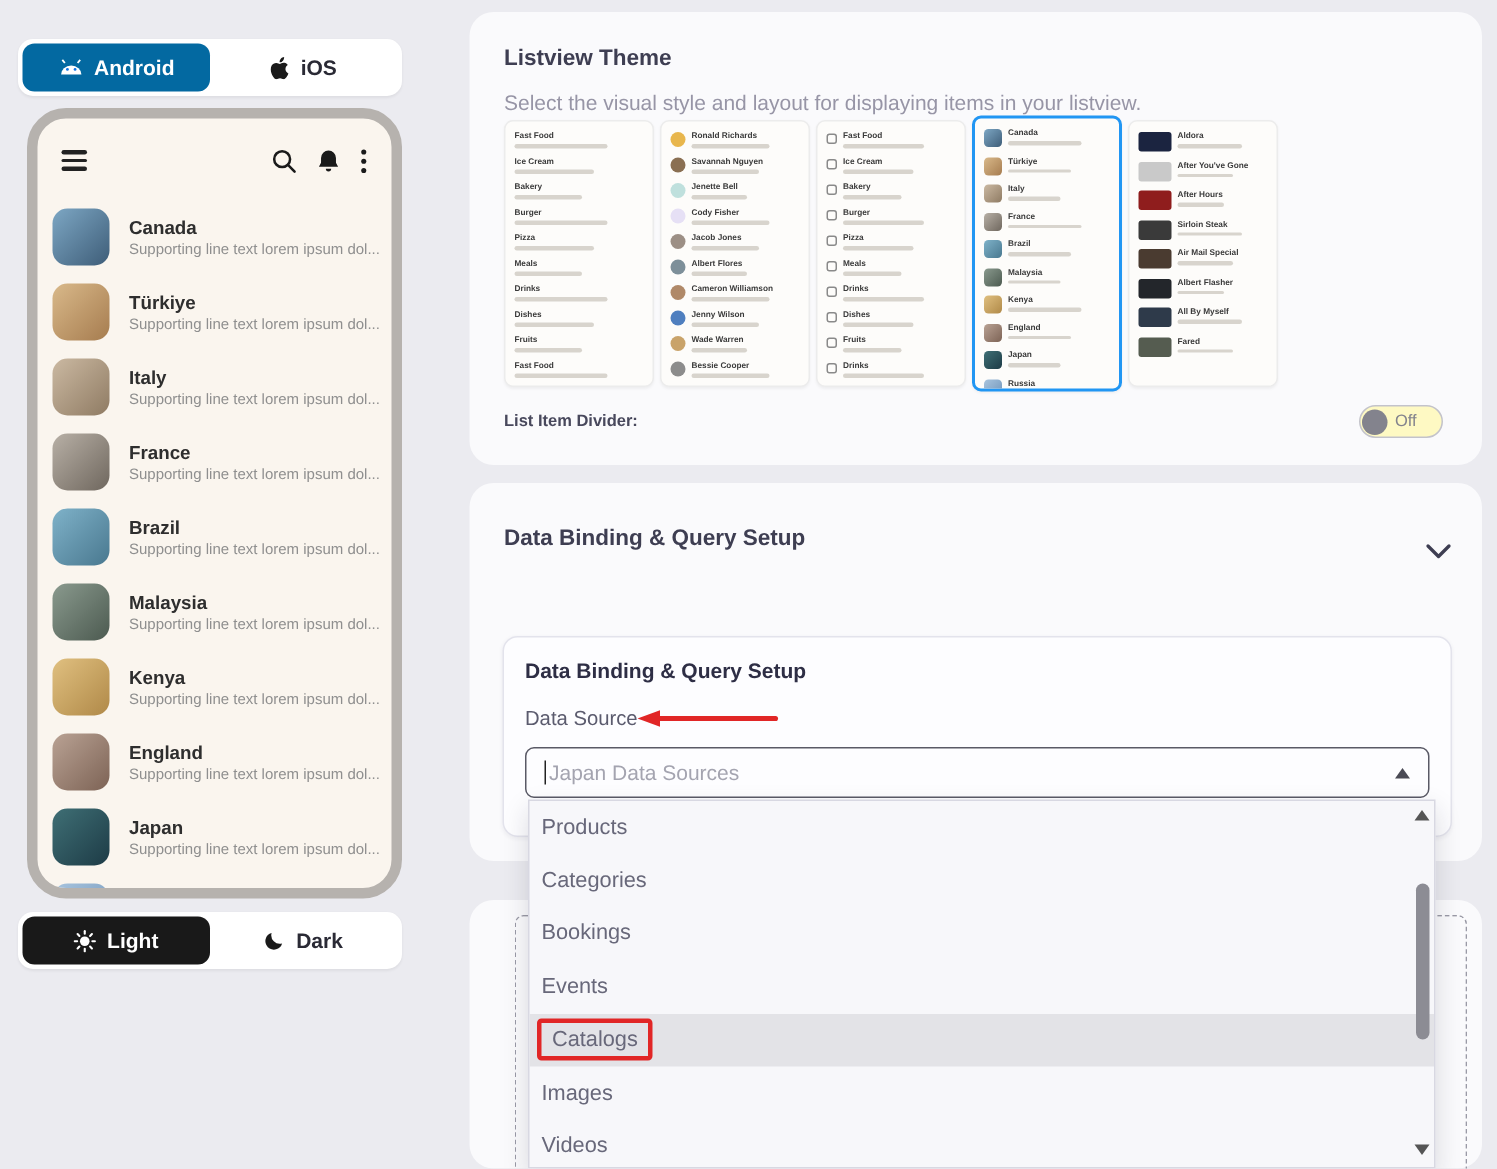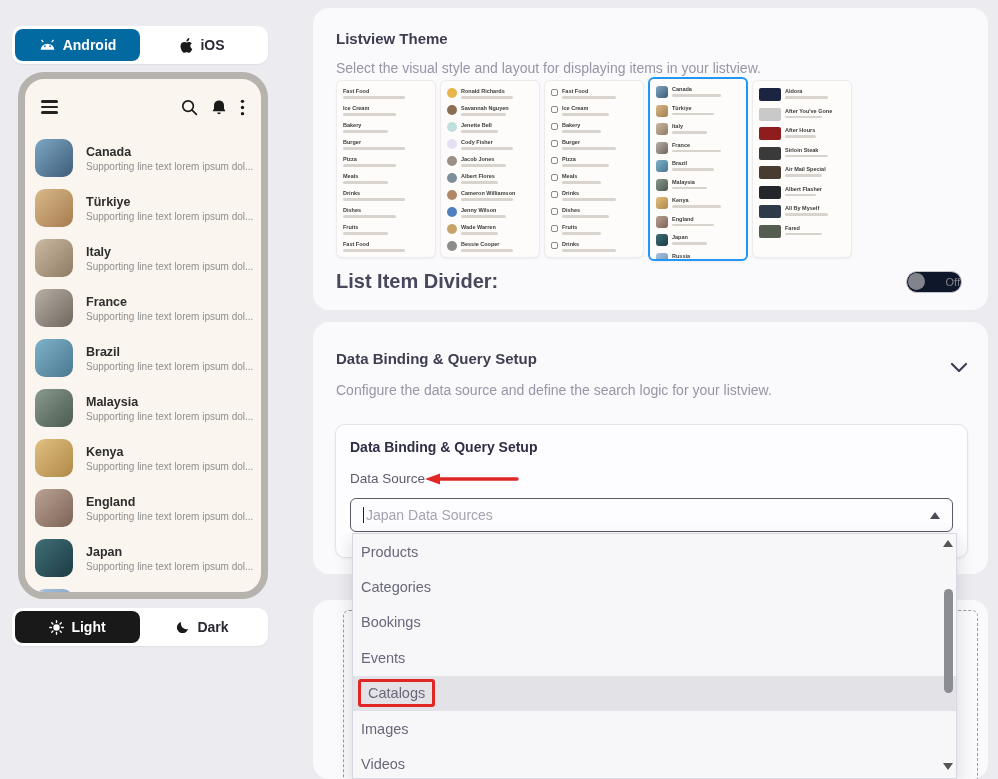--- a/index.html
+++ b/index.html
@@ -42,23 +42,23 @@
   .tcard.selected { border:2px solid #2196f3; height:184px; margin-top:-3px; }
   .trow { display:flex; align-items:flex-start; gap:4px; margin-bottom:6.5px; }
   .trow .tt { font-size:5.5px; font-weight:700; color:#3a3a3a; line-height:6px; }
   .trow .tb { height:2.5px; background:#d8d4cd; border-radius:2px; margin-top:2px; }
   .tava { width:10px; height:10px; border-radius:50%; flex:0 0 10px; }
   .tico { width:7px; height:7px; border:1px solid #8a8a8a; border-radius:2px; flex:0 0 7px; margin-top:1px; }
   .timg { width:12px; height:12px; border-radius:3px; flex:0 0 12px; }
   .tmed { width:22px; height:13px; border-radius:2px; flex:0 0 22px; }
 
   .divider-row { position:absolute; left:23px; right:26px; top:262px; display:flex; align-items:center; }
-  .divider-label { font-size:20px; font-weight:700; color:#48485c; }
-  .toggle-off { margin-left:auto; width:56px; height:22px; border:1.5px solid #c3c3cb; background:#0f172a;
-    border-radius:12px; display:flex; align-items:center; padding:1px; cursor:pointer;justify-content:space-between; }
+  .divider-label { font-size:11px; font-weight:700; color:#48485c; }
+  .toggle-off { margin-left:auto; width:56px; height:22px; border:1.5px solid #c3c3cb; background:#fef9c3;
+    border-radius:12px; display:flex; align-items:center; padding:1px; cursor:pointer; }
   .toggle-knob { width:17px; height:17px; border-radius:50%; background:#83838d; }
   .toggle-text { font-size:11px; color:#83838d; margin-left:5px; }
 
   .card { position:absolute; left:22px; top:102px; width:633px; height:134px; background:#fdfdff;
     border:1px solid #e3e3ec; border-radius:10px; box-shadow:0 1px 3px rgba(40,40,60,.06); padding:14px; }
   .card-title { font-size:14px; font-weight:700; color:#2e2e45; }
   .field-row { display:flex; align-items:center; margin-top:16px; }
   .field-label { font-size:13.5px; color:#5b5b6e; }
   .select-box { margin-top:12px; height:34px; border:1px solid #5a5a66; border-radius:6px;
     display:flex; align-items:center; padding:0 12px; cursor:text; background:#fdfdff; position:relative; }
@@ -573,21 +573,20 @@
     <span class="divider-label">List Item Divider:</span>
     <div class="toggle-off">
       <div class="toggle-knob"></div>
       <span class="toggle-text">Off</span>
     </div>
   </div>
 </div>
 
 <div class="abs panel" id="panel2">
   <div class="abs sec-title" style="left:23px; top:28px;">Data Binding &amp; Query Setup</div>
-  <div class="abs sec-desc" style="left:23px; top:52px;">Configure the data source and define the search logic for your listview.</div>
   <svg class="chevron" width="18" height="12" viewBox="0 0 18 12">
     <polyline points="2,2 9,9 16,2" fill="none" stroke="#3e3e52" stroke-width="2.2" stroke-linecap="round" stroke-linejoin="round"></polyline>
   </svg>
   <div class="card">
     <div class="card-title">Data Binding &amp; Query Setup</div>
     <div class="field-row">
       <span class="field-label">Data Source</span>
       <svg width="96" height="12" viewBox="0 0 96 12">
         <line x1="92" y1="6" x2="15" y2="6" stroke="#e12626" stroke-width="3.4" stroke-linecap="round"></line>
         <polygon points="15,0.5 0,6 15,11.5" fill="#e12626"></polygon>

